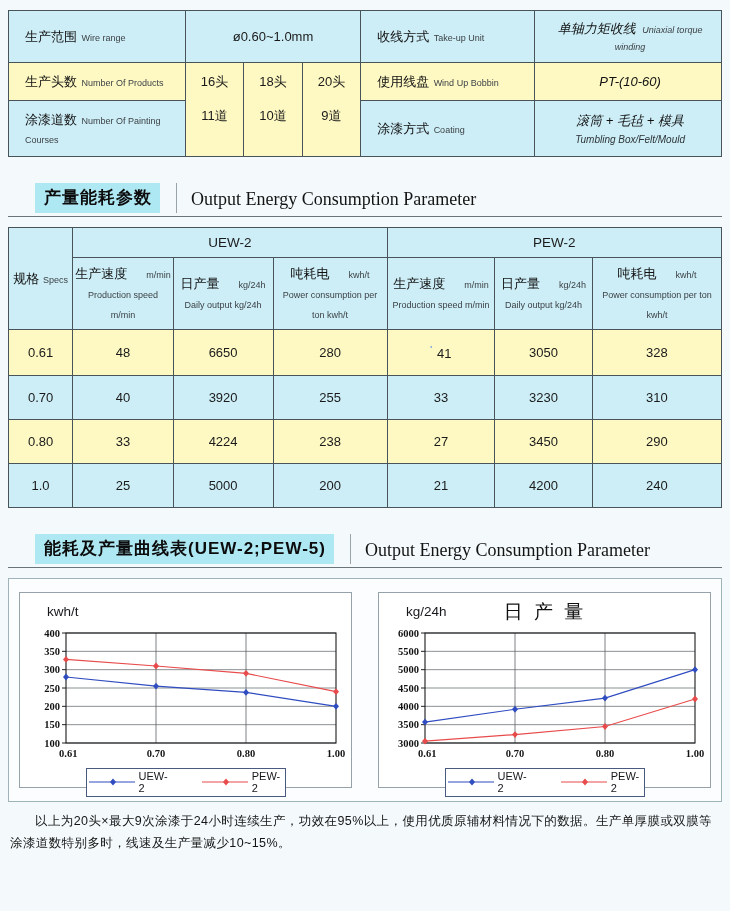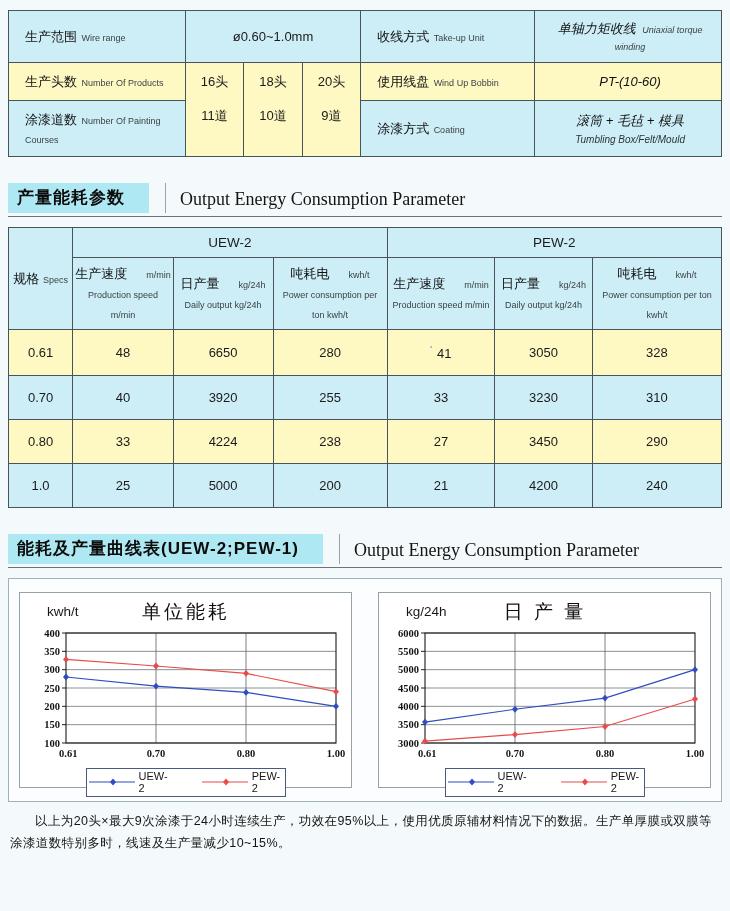--- a/index.html
+++ b/index.html
@@ -35,21 +35,22 @@
 
   
   .section-header {
     display: flex; align-items: stretch;
     border-bottom: 1px solid #6b7478;
     margin: 26px 0 10px 0; padding-bottom: 3px;
   }
   .zh-badge {
     background: #aee8f3; color: #0c0c0c;
     font-size: 17px; font-weight: bold; letter-spacing: 1px;
-    padding: 3px 24px 4px 9px;
+    padding: 3px 8px 4px 9px;
+    margin-left: 27px;
   }
   .hdr-divider { width: 1px; background: #9aa4a8; margin: 0 14px 0 16px; }
   .en-title {
     font-family: "Liberation Serif", serif;
     font-size: 18px; color: #141414; align-self: center; padding-top: 2px;
   }
 
   
   .param-table th { font-weight: normal; padding: 4px 2px; }
   .param-table .group-hdr { font-size: 13.5px; padding: 7px 2px; }
@@ -246,30 +247,29 @@
       <td class="num bg-blue">5000</td>
       <td class="num bg-blue">200</td>
       <td class="num bg-blue">21</td>
       <td class="num bg-blue">4200</td>
       <td class="num bg-blue">240</td>
     </tr>
   </tbody>
     </table>
 
   <div class="section-header">
-    <span class="zh-badge">能耗及产量曲线表(UEW-2;PEW-1)</span>
+    <span class="zh-badge">能耗及产量曲线表(UEW-2;PEW-5)</span>
     <span class="hdr-divider"></span>
     <span class="en-title">Output Energy Consumption Parameter</span>
   </div>
 
   <div class="charts-container">
     <div class="chart-box" id="chart-0">
       <div class="chart-head">
         <span class="chart-unit">kwh/t</span>
-        <span class="chart-title">单位能耗</span>
       </div>
       <svg class="plot-svg" width="320" height="136" viewBox="0 0 320 136">
           <line x1="40" x2="310" y1="115" y2="115" stroke="#5a6166" stroke-width="0.7"></line>
           <line x1="36" x2="40" y1="115" y2="115" stroke="#222" stroke-width="1"></line>
           <text x="34" y="118.5" text-anchor="end" class="tick-label">100</text>
           <line x1="40" x2="310" y1="96.66666666666667" y2="96.66666666666667" stroke="#5a6166" stroke-width="0.7"></line>
           <line x1="36" x2="40" y1="96.66666666666667" y2="96.66666666666667" stroke="#222" stroke-width="1"></line>
           <text x="34" y="100.16666666666667" text-anchor="end" class="tick-label">150</text>
           <line x1="40" x2="310" y1="78.33333333333334" y2="78.33333333333334" stroke="#5a6166" stroke-width="0.7"></line>
           <line x1="36" x2="40" y1="78.33333333333334" y2="78.33333333333334" stroke="#222" stroke-width="1"></line>

